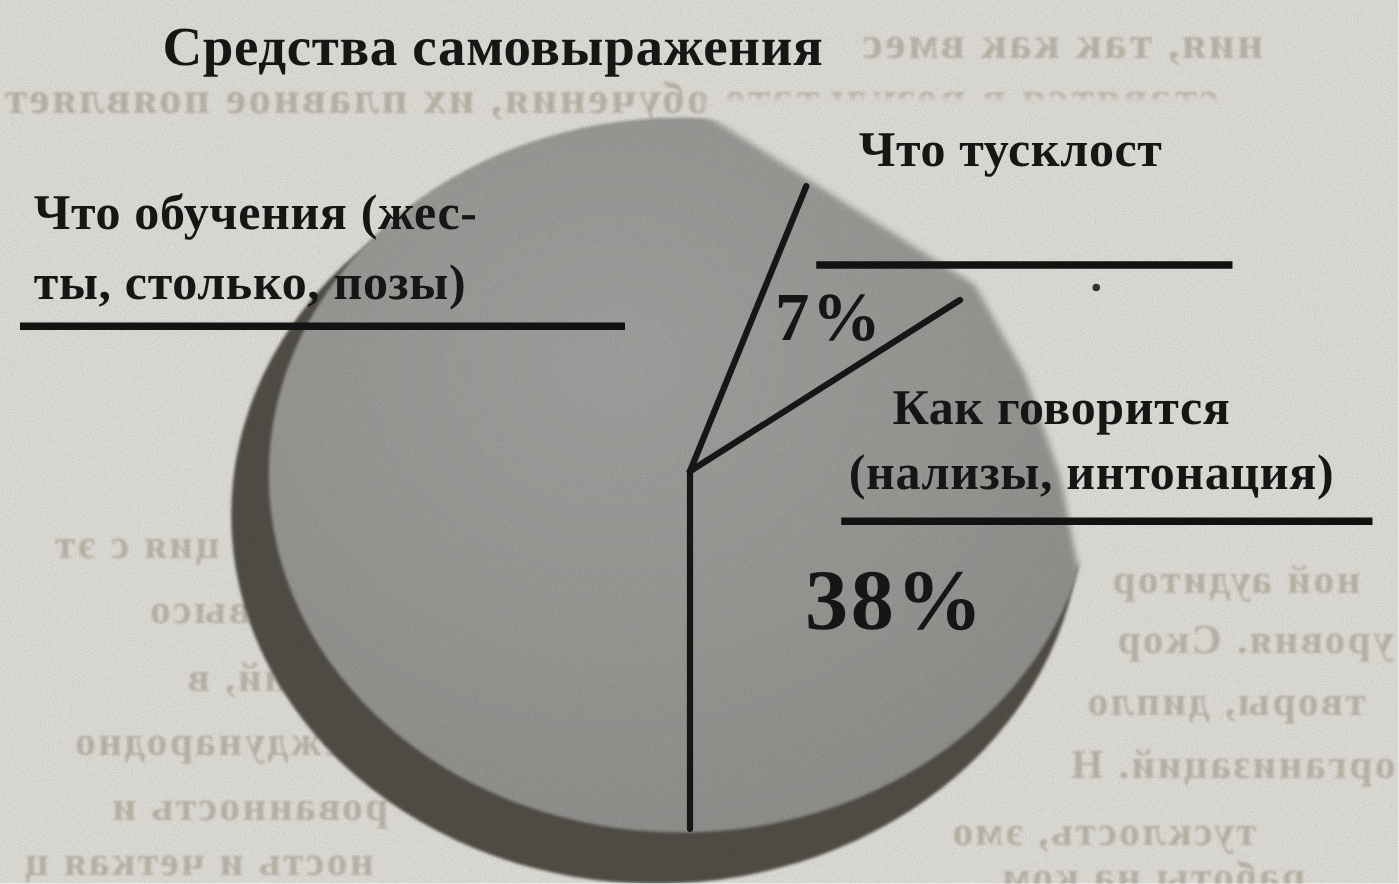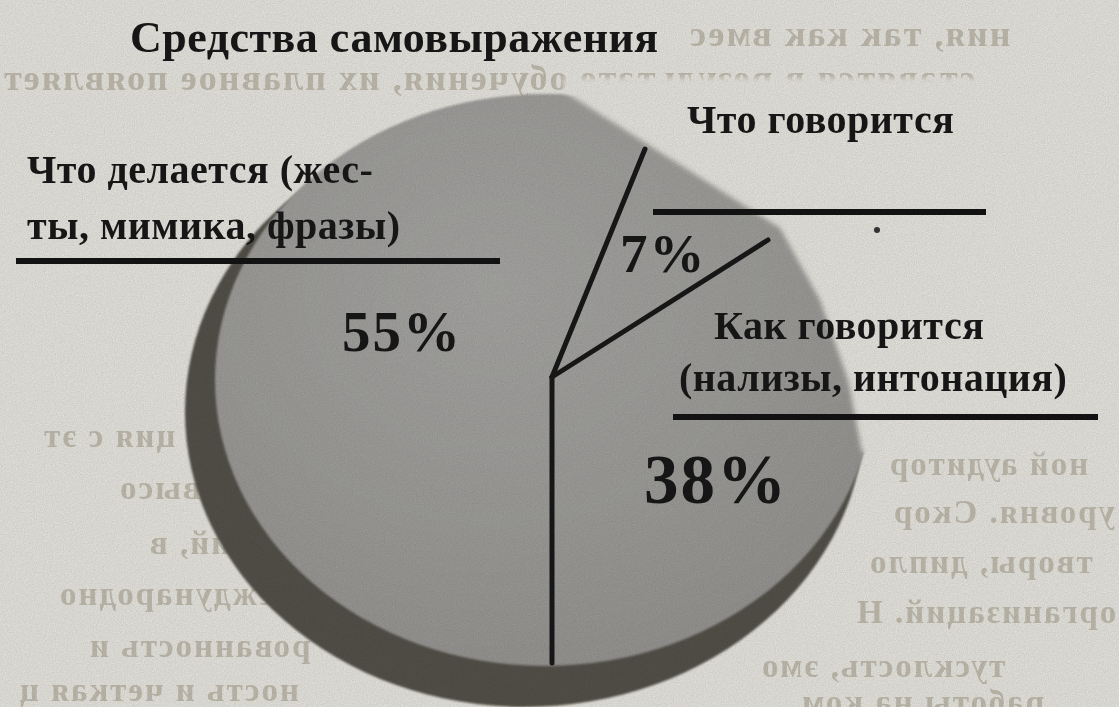--- a/index.html
+++ b/index.html
@@ -97,24 +97,23 @@
       <line x1="673" y1="417" x2="1098" y2="417"></line>
     </g>
 
     <circle cx="877" cy="230" r="3" fill="#3a3a3a"></circle>
 
     <rect width="1119" height="707" filter="url(#grain)" opacity="0.16"></rect>
   </svg>
 
   <div class="ink title" style="left:130px; top:16px; width:660px;">Средства самовыражения</div>
 
-  <div class="ink slice-label" style="left:27px; top:150px;">Что делается (жес-</div>
-  <div class="ink slice-label" style="left:27px; top:206px;">ты, мимика, фразы)</div>
-  <div class="ink pct" style="left:342px; top:303px; font-size:57px;">55%</div>
+  <div class="ink slice-label" style="left:27px; top:150px;">Что обучения (жес-</div>
+  <div class="ink slice-label" style="left:27px; top:206px;">ты, столько, позы)</div>
 
-  <div class="ink slice-label" style="left:687px; top:100px;">Что говорится</div>
+  <div class="ink slice-label" style="left:687px; top:100px;">Что тусклост</div>
   <div class="ink pct" style="left:620px; top:226px; font-size:55px;">7%</div>
 
   <div class="ink slice-label" style="left:714px; top:306px;">Как говорится</div>
   <div class="ink slice-label" style="left:679px; top:358px;">(нализы, интонация)</div>
   <div class="ink pct" style="left:644px; top:446px; font-size:69px;">38%</div>
 
 </div>
 
 </body></html>

